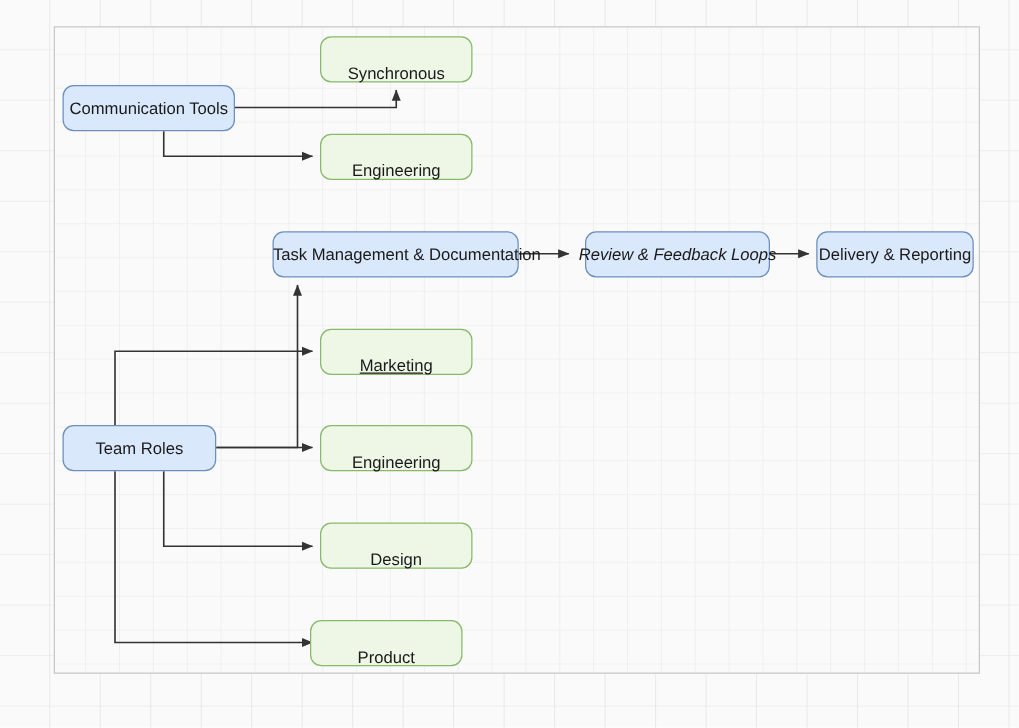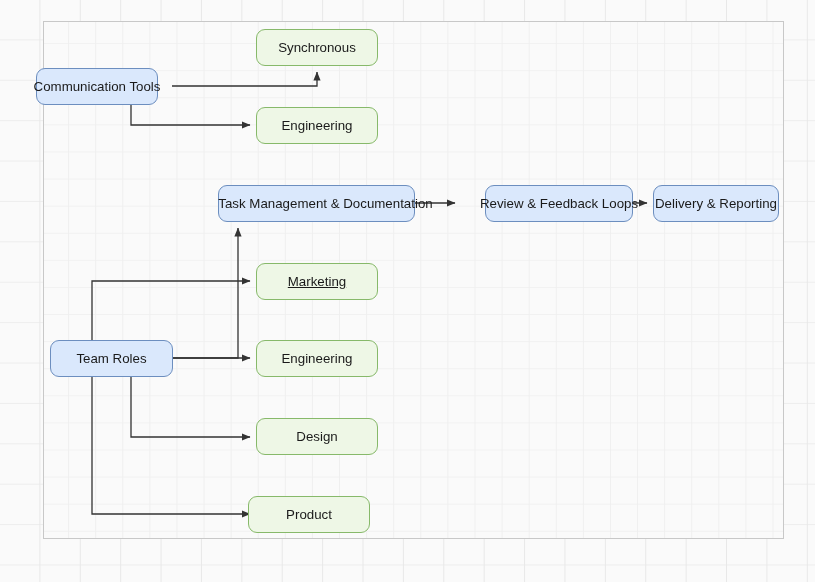--- a/index.html
+++ b/index.html
@@ -60,20 +60,21 @@
     line-height: 1;
     white-space: nowrap;
   }
   .node.blue {
     background: #dae8fc;
     border: 1.2px solid #6c8ebf;
   }
   .node.green {
     background: #eef7e6;
     border: 1.2px solid #87b96a;
+    align-items: flex-end;
   }
   .node span {
     display: block;
   }
 </style>
 </head>
 <body>
 
 <div id="stage">
 
@@ -92,33 +93,33 @@
         <path d="M 609 203 L 647 203"></path>
         <path d="M 173 358 L 238 358 L 238 228"></path>
         <path d="M 92 358 L 92 281 L 250 281"></path>
         <path d="M 173 358 L 250 358"></path>
         <path d="M 131 377 L 131 437 L 250 437"></path>
         <path d="M 92 377 L 92 514 L 250 514"></path>
       </g>
   </svg>
 
   <div id="node-layer">
-      <div class="node blue" style="left: 36px; top: 68px; width: 122px; height: 37px;">
+      <div class="node blue" style="left: 50px; top: 68px; width: 138px; height: 37px;">
         <span>Communication Tools</span>
       </div>
       <div class="node green" style="left: 256px; top: 29px; width: 122px; height: 37px;">
         <span>Synchronous</span>
       </div>
       <div class="node green" style="left: 256px; top: 107px; width: 122px; height: 37px;">
         <span>Engineering</span>
       </div>
       <div class="node blue" style="left: 218px; top: 185px; width: 197px; height: 37px; padding-left: 18px;">
         <span>Task Management &amp; Documentation</span>
       </div>
-      <div class="node blue" style="left: 485px; top: 185px; width: 148px; height: 37px;">
+      <div class="node blue" style="left: 468px; top: 185px; width: 148px; height: 37px; font-style: italic;">
         <span>Review &amp; Feedback Loops</span>
       </div>
       <div class="node blue" style="left: 653px; top: 185px; width: 126px; height: 37px;">
         <span>Delivery &amp; Reporting</span>
       </div>
       <div class="node green" style="left: 256px; top: 263px; width: 122px; height: 37px; text-decoration: underline;">
         <span>Marketing</span>
       </div>
       <div class="node blue" style="left: 50px; top: 340px; width: 123px; height: 37px;">
         <span>Team Roles</span>

